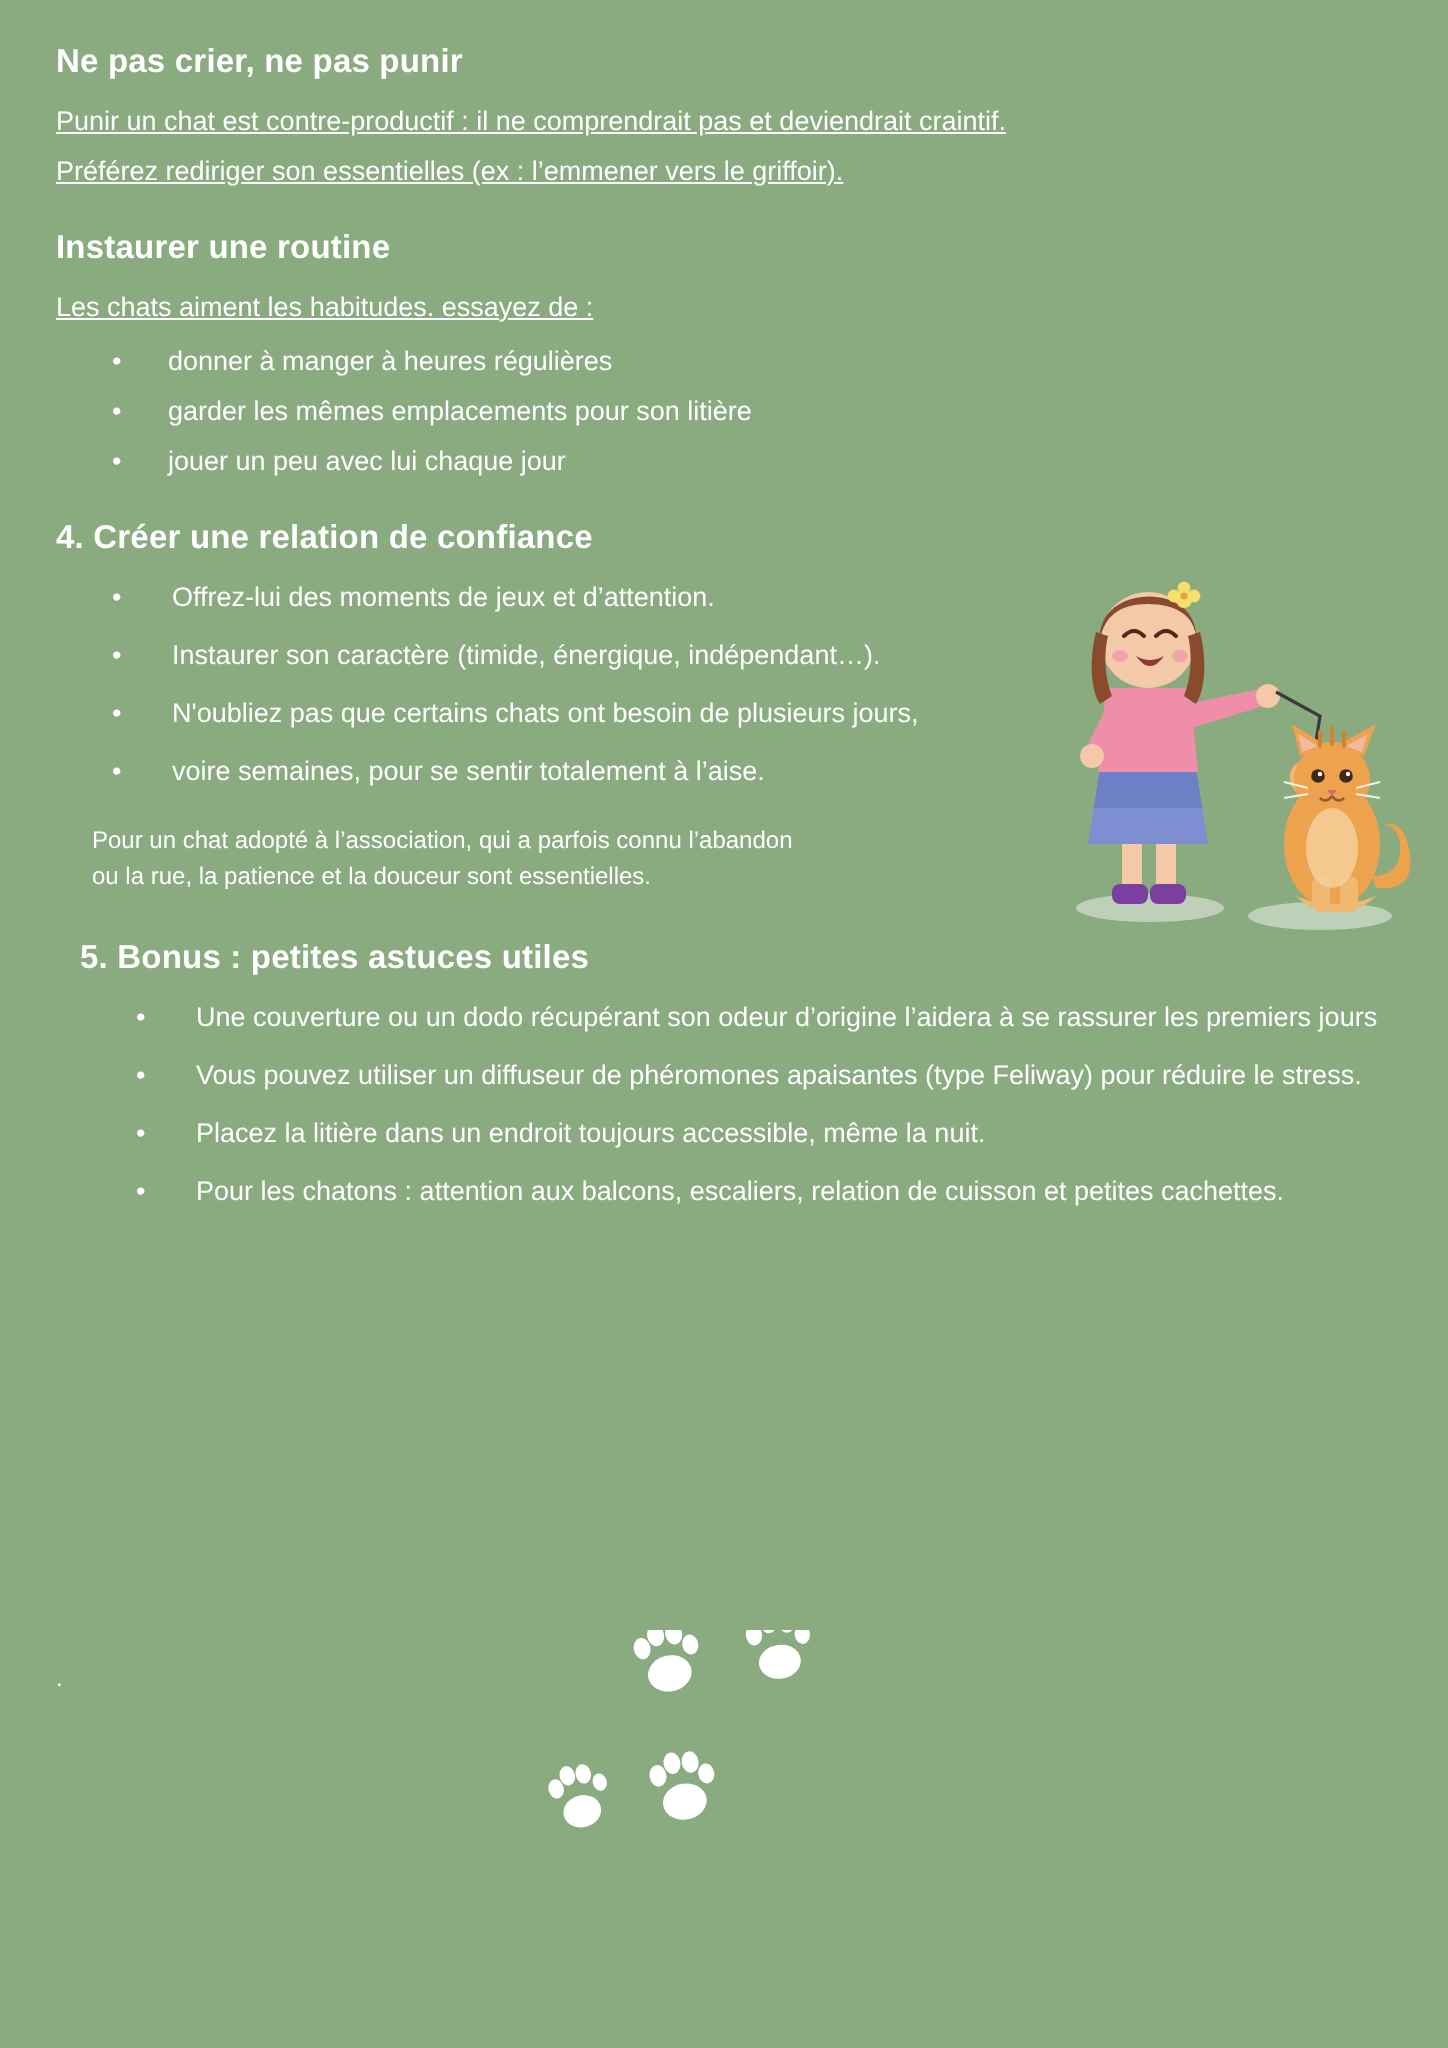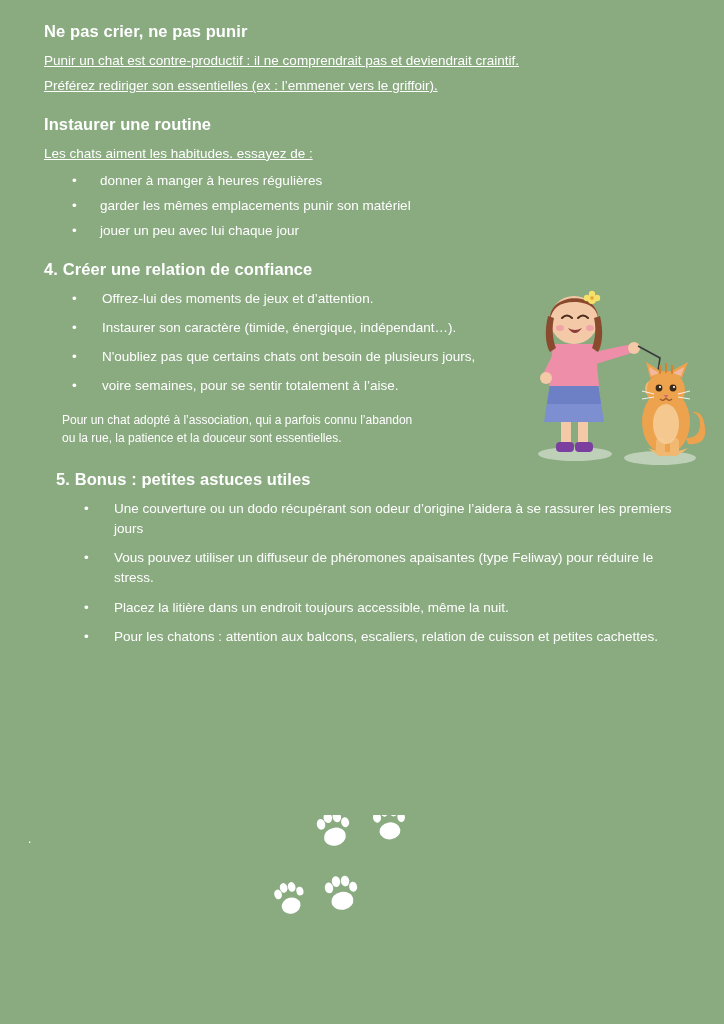--- a/index.html
+++ b/index.html
@@ -13,21 +13,21 @@
     font-family: "Liberation Sans", sans-serif;
     color: #ffffff;
     overflow: hidden;
     position: relative;
   }
   .page {
     position: relative;
     width: 724px;
     height: 1024px;
     box-sizing: border-box;
-    padding: 22px 28px 0 44px;
+    padding: 22px 28px 0 28px;
   }
   h2.section-heading {
     font-size: 16.5px;
     font-weight: bold;
     color: #ffffff;
     margin: 0 0 10px 0;
     letter-spacing: 0.1px;
   }
   .para {
     font-size: 13.5px;
@@ -126,21 +126,21 @@
     <h2 class="section-heading">Ne pas crier, ne pas punir</h2>
     <p class="para">Punir un chat est contre-productif : il ne comprendrait pas et deviendrait craintif.</p>
     <p class="para">Préférez rediriger son essentielles (ex : l’emmener vers le griffoir).</p>
   </div>
 
   <div class="block">
     <h2 class="section-heading">Instaurer une routine</h2>
     <p class="para">Les chats aiment les habitudes. essayez de :</p>
     <ul class="bullets">
       <li><span class="dot">•</span><span>donner à manger à heures régulières</span></li>
-      <li><span class="dot">•</span><span>garder les mêmes emplacements punir son matériel</span></li>
+      <li><span class="dot">•</span><span>garder les mêmes emplacements pour son litière</span></li>
       <li><span class="dot">•</span><span>jouer un peu avec lui chaque jour</span></li>
     </ul>
   </div>
 
   <div class="block sec-4">
     <h2 class="section-heading numbered-heading">4. Créer une relation de confiance</h2>
     <ul class="bullets wide">
       <li><span class="dot">•</span><span>Offrez-lui des moments de jeux et d’attention.</span></li>
       <li><span class="dot">•</span><span>Instaurer son caractère (timide, énergique, indépendant…).</span></li>
       <li><span class="dot">•</span><span>N'oubliez pas que certains chats ont besoin de plusieurs jours,</span></li>

